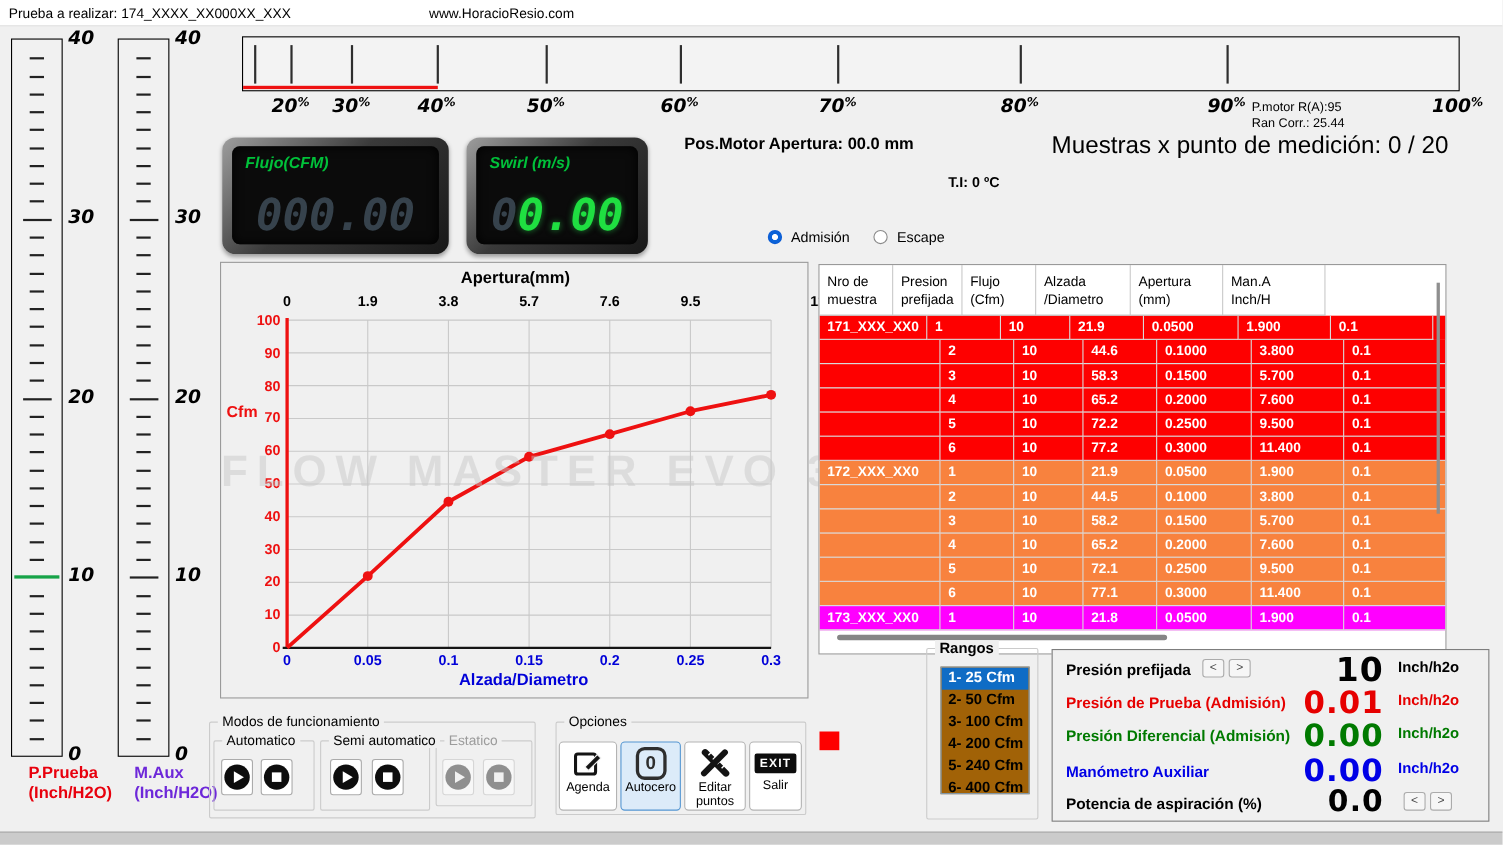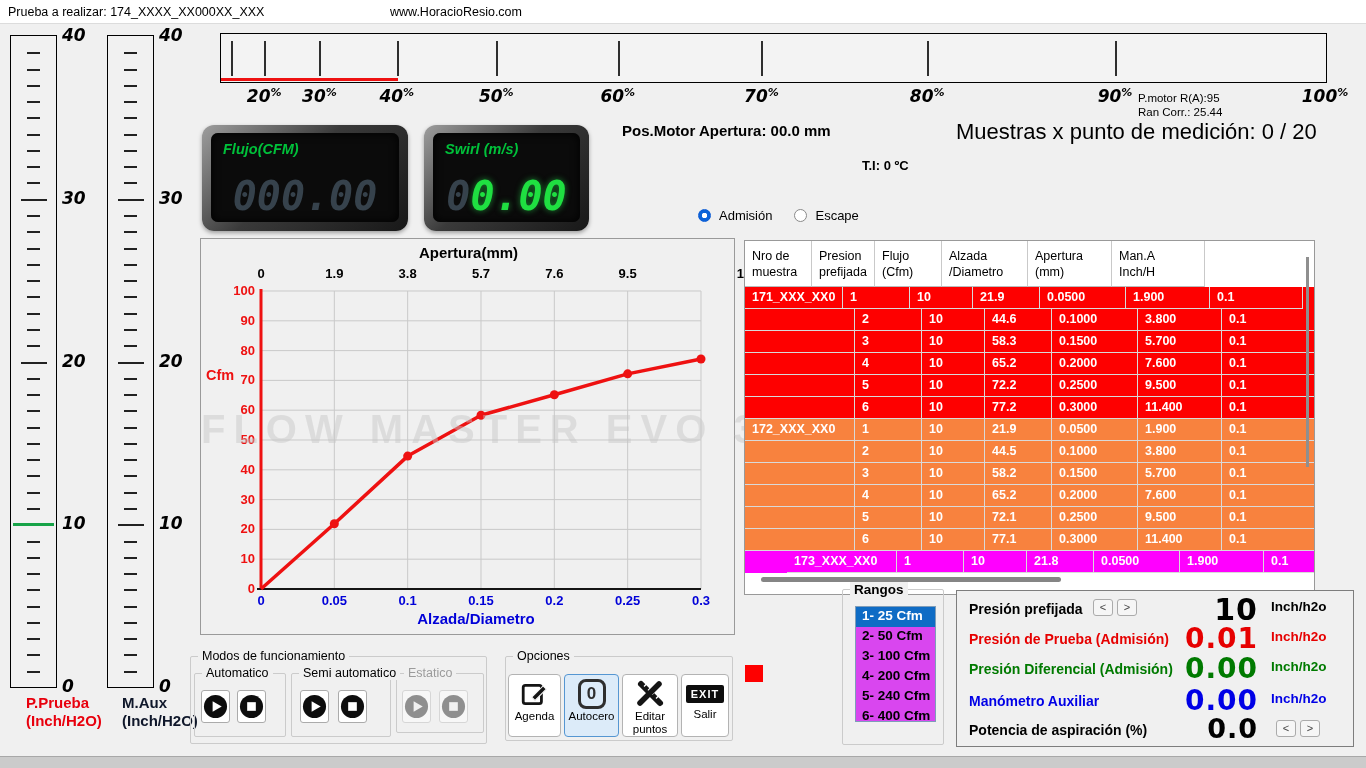--- a/index.html
+++ b/index.html
@@ -70,21 +70,21 @@
 .mode-btn{position:absolute;top:16px;width:29px;height:33px;background:#fff;border:1px solid #ababab;border-radius:3px;display:flex;align-items:center;justify-content:center}
 .mode-btn.disabled{border-color:#d6d6d6;background:#f7f7f7}
 
 .opt-btn{position:absolute;top:17px;height:63px;background:#fff;border:1px solid #b3b3b3;border-radius:4px;display:flex;flex-direction:column;align-items:center;padding-top:4px;gap:1px}
 .opt-btn.active{background:#dcebf9;border:1.5px solid #5596d2}
 .opt-label{font-size:11.5px;line-height:1.1;text-align:center}
 .zero-icon{width:28px;height:30px;border:3px solid #2e2e2e;border-radius:8px;display:flex;align-items:center;justify-content:center;font-weight:bold;font-size:17px;color:#2e2e2e}
 .exit-badge{background:#0d0d0d;color:#fff;font-weight:bold;font-size:11px;padding:3px 5px;border-radius:2px;letter-spacing:1px;margin-top:6px;margin-bottom:4px}
 .indicator{left:745px;top:665px;width:18px;height:17px}
 
-.rangos-list{position:absolute;left:12px;top:16px;width:81px;height:116px;background:#d946ef;border:1px solid #7f9db9;overflow:hidden}
+.rangos-list{position:absolute;left:12px;top:16px;width:81px;height:116px;background:#a16207;border:1px solid #7f9db9;overflow:hidden}
 .range-item{height:20px;font-weight:bold;font-size:13.5px;padding:1px 0 0 6px;white-space:nowrap}
 .range-item.selected{background:#0f6cc5;color:#fff}
 
 .readout-panel{left:956px;top:590px;width:398px;height:157px;border:1px solid #7d7d7d;background:#f0f0f0}
 .ro-label{position:absolute;left:12px;font-weight:bold;font-size:14px;white-space:nowrap}
 .ro-value{position:absolute;left:150px;width:151px;text-align:right;font-family:"DejaVu Sans",sans-serif;font-weight:bold;line-height:1;letter-spacing:1px}
 .ro-unit{position:absolute;left:314px;font-weight:bold;font-size:13.5px}
 .ro-arrow{position:absolute;width:20px;height:17px;background:#f6f6f6;border:1px solid #ababab;border-radius:3px;font-size:11px;color:#444;text-align:center;line-height:15px}
 .bottom-strip{left:0;top:756px;width:1366px;height:12px;background:#cbcbcb;border-top:1px solid #a8a8a8}
 </style>
@@ -189,21 +189,21 @@
     <span class="mlabel" style="top: -10px;">40</span>
     <span class="mlabel" style="top: 152.75px;">30</span>
     <span class="mlabel" style="top: 315.5px;">20</span>
     <span class="mlabel" style="top: 478.25px;">10</span>
     <span class="mlabel" style="top: 641px;">0</span>
   </div>
 <div class="abs mano-name" style="left: 26px; color: rgb(232, 0, 13);">
   <div>P.Prueba</div>
   <div>(Inch/H2O)</div>
 </div>
-<div class="abs mano-name" style="left: 122px; color: #0f172a;">
+<div class="abs mano-name" style="left: 122px; color: #6d28d9;">
   <div>M.Aux</div>
   <div>(Inch/H2O)</div>
 </div>
 
 <div class="abs pscale">
     <div class="ptick" style="left: 10.05px;"></div>
     <div class="ptick" style="left: 43.2px;"></div>
     <div class="ptick" style="left: 98.45px;"></div>
     <div class="ptick" style="left: 175.8px;"></div>
     <div class="ptick" style="left: 275.25px;"></div>
@@ -452,21 +452,21 @@
       <div class="tr" style="background: rgb(248, 130, 62);">
         <div class="td" style="width: 110px;"></div>
         <div class="td" style="width: 67px;">6</div>
         <div class="td" style="width: 63px;">10</div>
         <div class="td" style="width: 67px;">77.1</div>
         <div class="td" style="width: 86px;">0.3000</div>
         <div class="td" style="width: 84px;">11.400</div>
         <div class="td" style="width: 93px;">0.1</div>
       </div>
       <div class="tr" style="background: rgb(255, 0, 255);">
-        <div class="td" style="width: 110px; margin-left: 42px;">173_XXX_XX0</div>
+        <div class="td" style="width: 110px;">173_XXX_XX0</div>
         <div class="td" style="width: 67px;">1</div>
         <div class="td" style="width: 63px;">10</div>
         <div class="td" style="width: 67px;">21.8</div>
         <div class="td" style="width: 86px;">0.0500</div>
         <div class="td" style="width: 84px;">1.900</div>
         <div class="td" style="width: 93px;">0.1</div>
       </div>
     </div>
   <div class="vscroll"></div>
   <div class="hscroll"></div>

